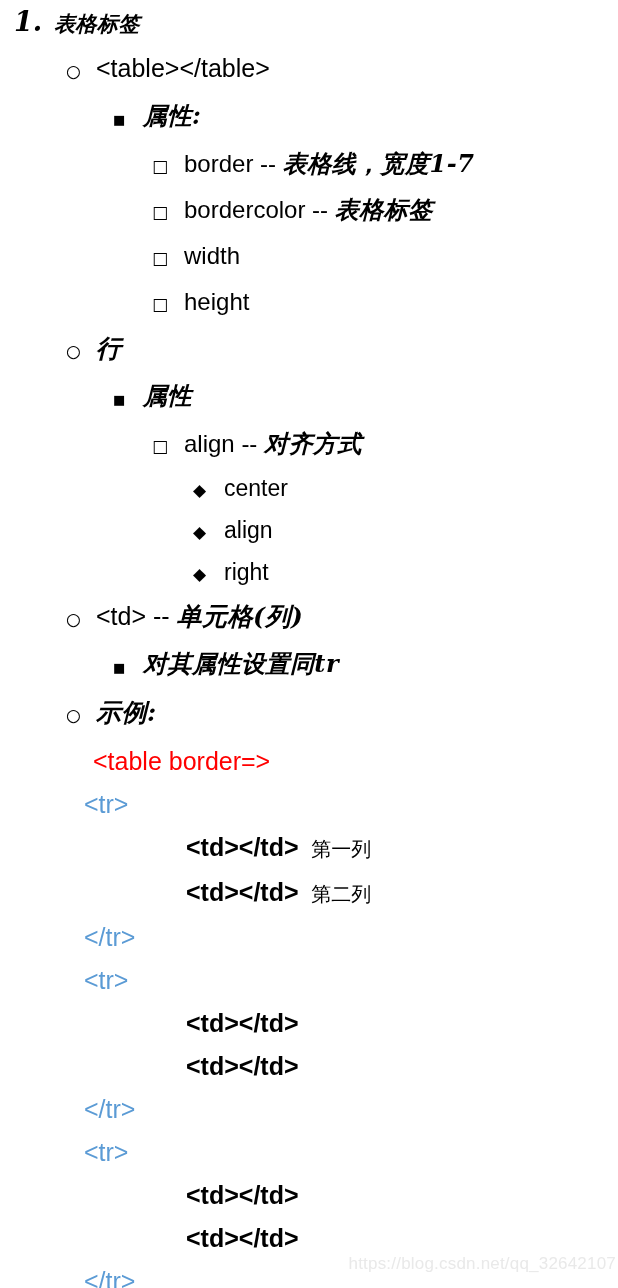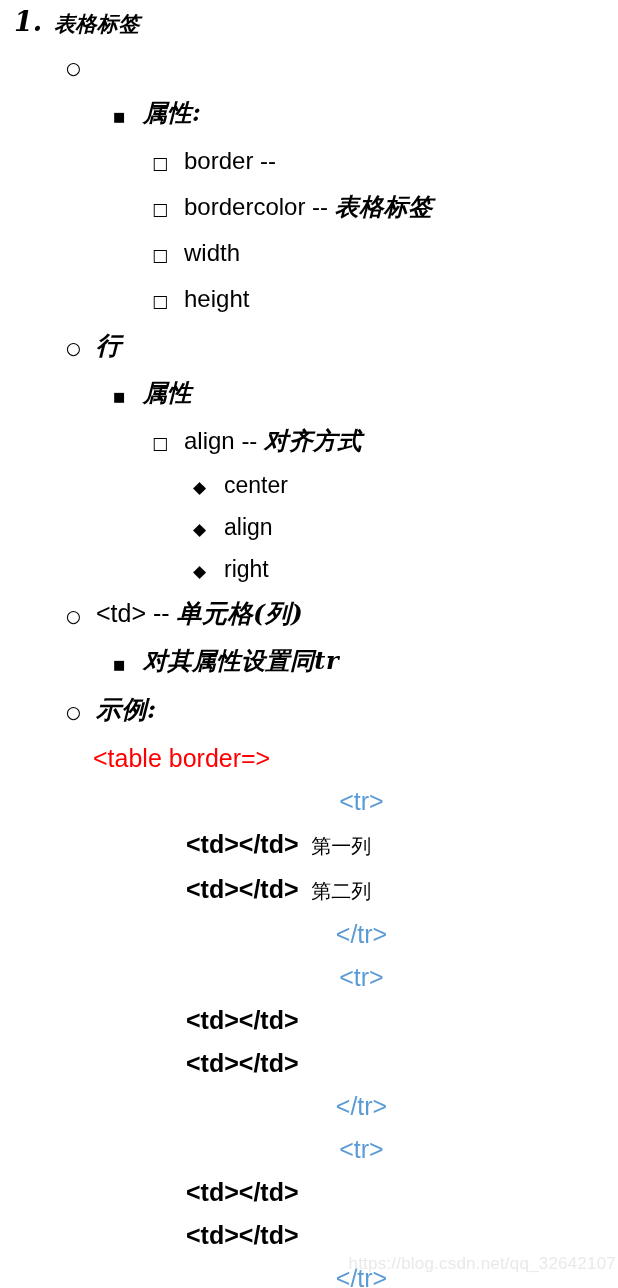--- a/index.html
+++ b/index.html
@@ -62,21 +62,21 @@
 
   
   .code { margin-top: 2px; }
   .code .cline {
     font-family: "Liberation Sans", sans-serif;
     white-space: pre;
     line-height: 43px;
     font-size: 25px;
   }
   .c-table  { color: #ff0000; margin-left: 93px; }
-  .c-tr     { color: #5b9bd5; margin-left: 105px; text-align: center; }
+  .c-tr     { color: #5b9bd5; margin-left: 84px; }
   .c-td     { color: #000000; margin-left: 186px; font-weight: 700; font-size: 24px; }
   .c-td .ann {
     color: #000000;
     font-weight: 400;
     font-family: "DejaVu Serif", serif;
     font-size: 20px;
   }
 
   
   .watermark {
@@ -95,30 +95,31 @@
 
 <div>
 
   <div class="row lv1">
     <span class="bullet num">1.</span>
     <span class="txt cn-brush" style="margin-left:12px">表格标签</span>
   </div>
 
   <div class="row lv2">
     <span class="bullet">○</span>
+    <span class="txt latin">&lt;table&gt;&lt;/table&gt;</span>
   </div>
 
   <div class="row lv3">
     <span class="bullet">■</span>
     <span class="txt cn-brush">属性:</span>
   </div>
 
   <div class="row lv4">
     <span class="bullet">□</span>
-    <span class="txt latin">border -- </span>
+    <span class="txt latin">border -- </span><span class="txt cn-brush">表格线，宽度1-7</span>
   </div>
 
   <div class="row lv4">
     <span class="bullet">□</span>
     <span class="txt latin">bordercolor -- </span><span class="txt cn-brush">表格标签</span>
   </div>
 
   <div class="row lv4">
     <span class="bullet">□</span>
     <span class="txt latin">width</span>

